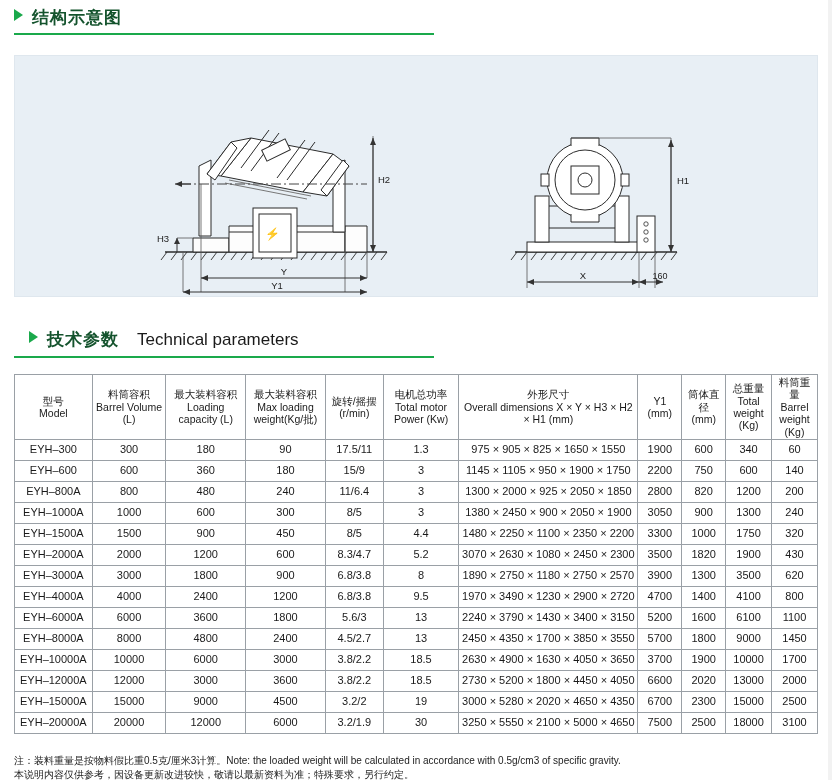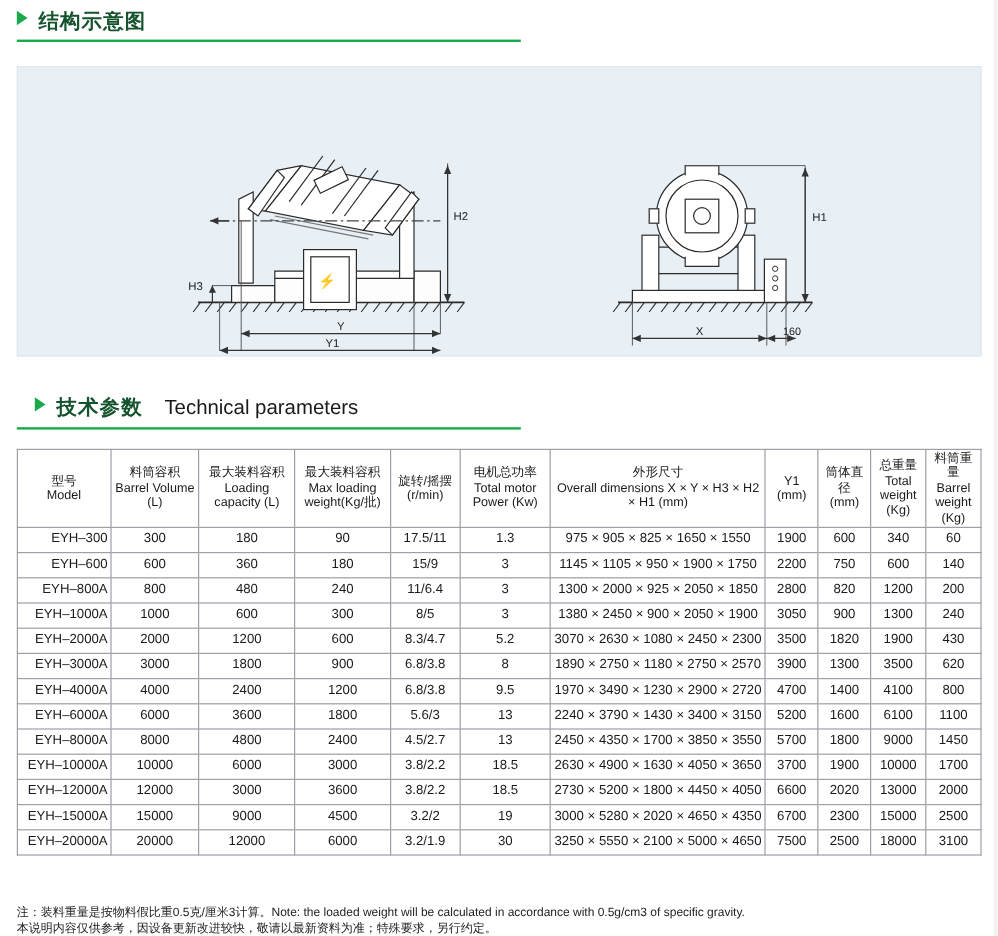--- a/index.html
+++ b/index.html
@@ -90,21 +90,21 @@
   }
   table.spec thead th {
     font-weight: normal;
     height: 54px;
     font-size: 10.5px;
     padding: 1px 2px;
   }
   table.spec thead th .cn { display: block; font-size: 10.5px; }
   table.spec thead th .en { display: block; font-size: 10.5px; }
   table.spec tbody td { height: 21px; }
-  table.spec tbody td.model { text-align: right; padding-left: 2px; }
+  table.spec tbody td.model { text-align: center; padding-left: 2px; }
 
   
   col.c0 { width: 78px; }
   col.c1 { width: 74px; }
   col.c2 { width: 80px; }
   col.c3 { width: 80px; }
   col.c4 { width: 58px; }
   col.c5 { width: 76px; }
   col.c6 { width: 180px; }
   col.c7 { width: 44px; }
@@ -435,20 +435,33 @@
             <td>300</td>
             <td>8/5</td>
             <td>3</td>
             <td>1380 × 2450 × 900 × 2050 × 1900</td>
             <td>3050</td>
             <td>900</td>
             <td>1300</td>
             <td>240</td>
           </tr>
           <tr>
+            <td class="model">EYH–1500A</td>
+            <td>1500</td>
+            <td>900</td>
+            <td>450</td>
+            <td>8/5</td>
+            <td>4.4</td>
+            <td>1480 × 2250 × 1100 × 2350 × 2200</td>
+            <td>3300</td>
+            <td>1000</td>
+            <td>1750</td>
+            <td>320</td>
+          </tr>
+          <tr>
             <td class="model">EYH–2000A</td>
             <td>2000</td>
             <td>1200</td>
             <td>600</td>
             <td>8.3/4.7</td>
             <td>5.2</td>
             <td>3070 × 2630 × 1080 × 2450 × 2300</td>
             <td>3500</td>
             <td>1820</td>
             <td>1900</td>

